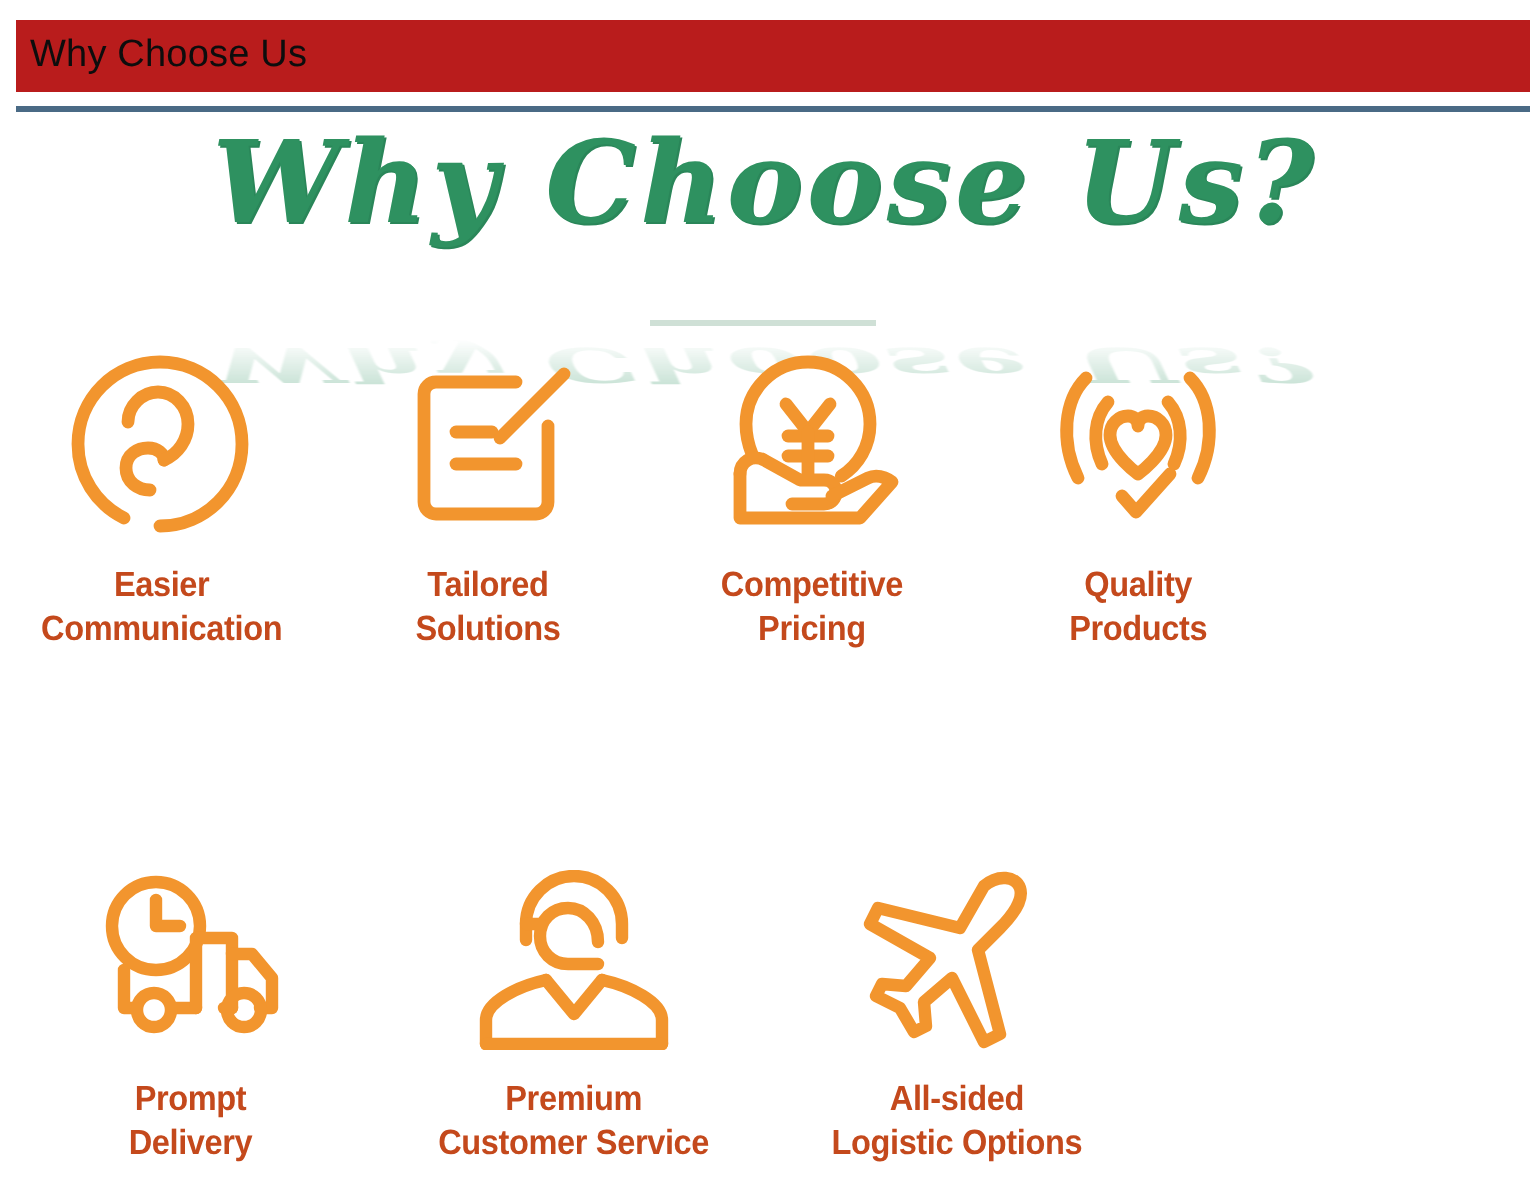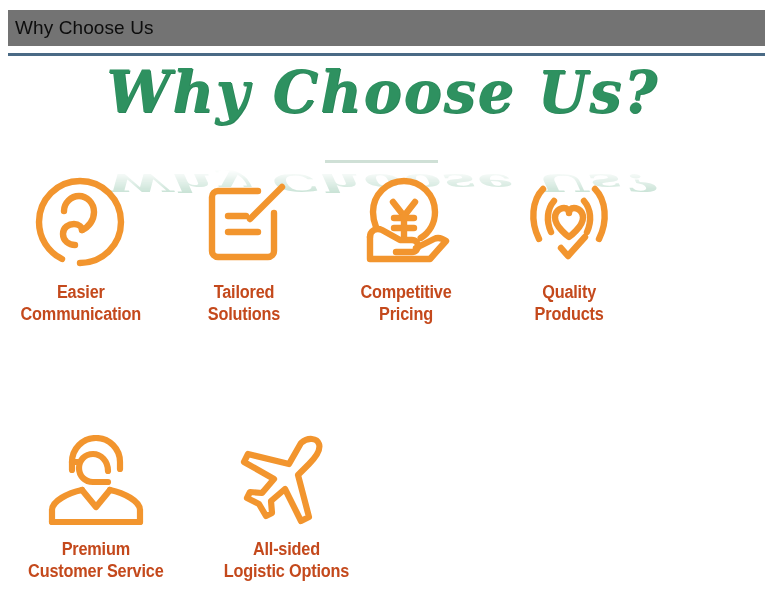--- a/index.html
+++ b/index.html
@@ -15,21 +15,21 @@
     position: relative;
   }
 
   
   #window-titlebar {
     position: absolute;
     left: 8px;
     top: 10px;
     width: 757px;
     height: 36px;
-    background: #737373;
+    background: #b91c1c;
     box-sizing: border-box;
     display: flex;
     align-items: center;
   }
   #window-title-text {
     font-size: 19px;
     color: #0d0d0d;
     padding-left: 7px;
     letter-spacing: 0.1px;
     font-family: "Liberation Sans", sans-serif;
@@ -216,20 +216,37 @@
           </svg>
         </div>
         <div class="feature-label">Quality
 Products</div>
       </div>
 
     </div>
 
     <div class="feature-row" id="feature-row-2">
 
+      <div class="feature-cell">
+        <div class="feature-icon">
+          <svg width="100" height="90" viewBox="0 0 100 90" fill="none" stroke="#f2952e" stroke-width="6.2" stroke-linecap="round" stroke-linejoin="round">
+            <circle cx="32" cy="28" r="22"></circle>
+            <path d="M32 15 V28 H44"></path>
+            <path d="M16 50 V69 H22"></path>
+            <path d="M40 69 H52"></path>
+            <path d="M52 69 V34 H70 V69"></path>
+            <path d="M70 42 H80 L90 54 V69 H84"></path>
+            <path d="M70 69 H66"></path>
+            <circle cx="31" cy="70" r="8.5"></circle>
+            <circle cx="76" cy="70" r="8.5"></circle>
+          </svg>
+        </div>
+        <div class="feature-label">Prompt
+Delivery</div>
+      </div>
 
       <div class="feature-cell">
         <div class="feature-icon">
           <svg width="100" height="90" viewBox="0 0 100 90" fill="none" stroke="#f2952e" stroke-width="6.2" stroke-linecap="round" stroke-linejoin="round">
             <path d="M26 35 V27 C26 13.7 36.7 3 50 3 C63.3 3 74 13.7 74 27 V34"></path>
             <path d="M62 36 C62 26 55 19 47 19 C39 19 33 25 33 33 C33 41 39 47 47 47 H62"></path>
             <path d="M26 27 H33"></path>
             <path d="M6 87 V75 C6 66 22 58 36 55"></path>
             <path d="M94 87 V75 C94 66 78 58 64 55"></path>
             <path d="M36 55 L50 72 L64 55"></path>

